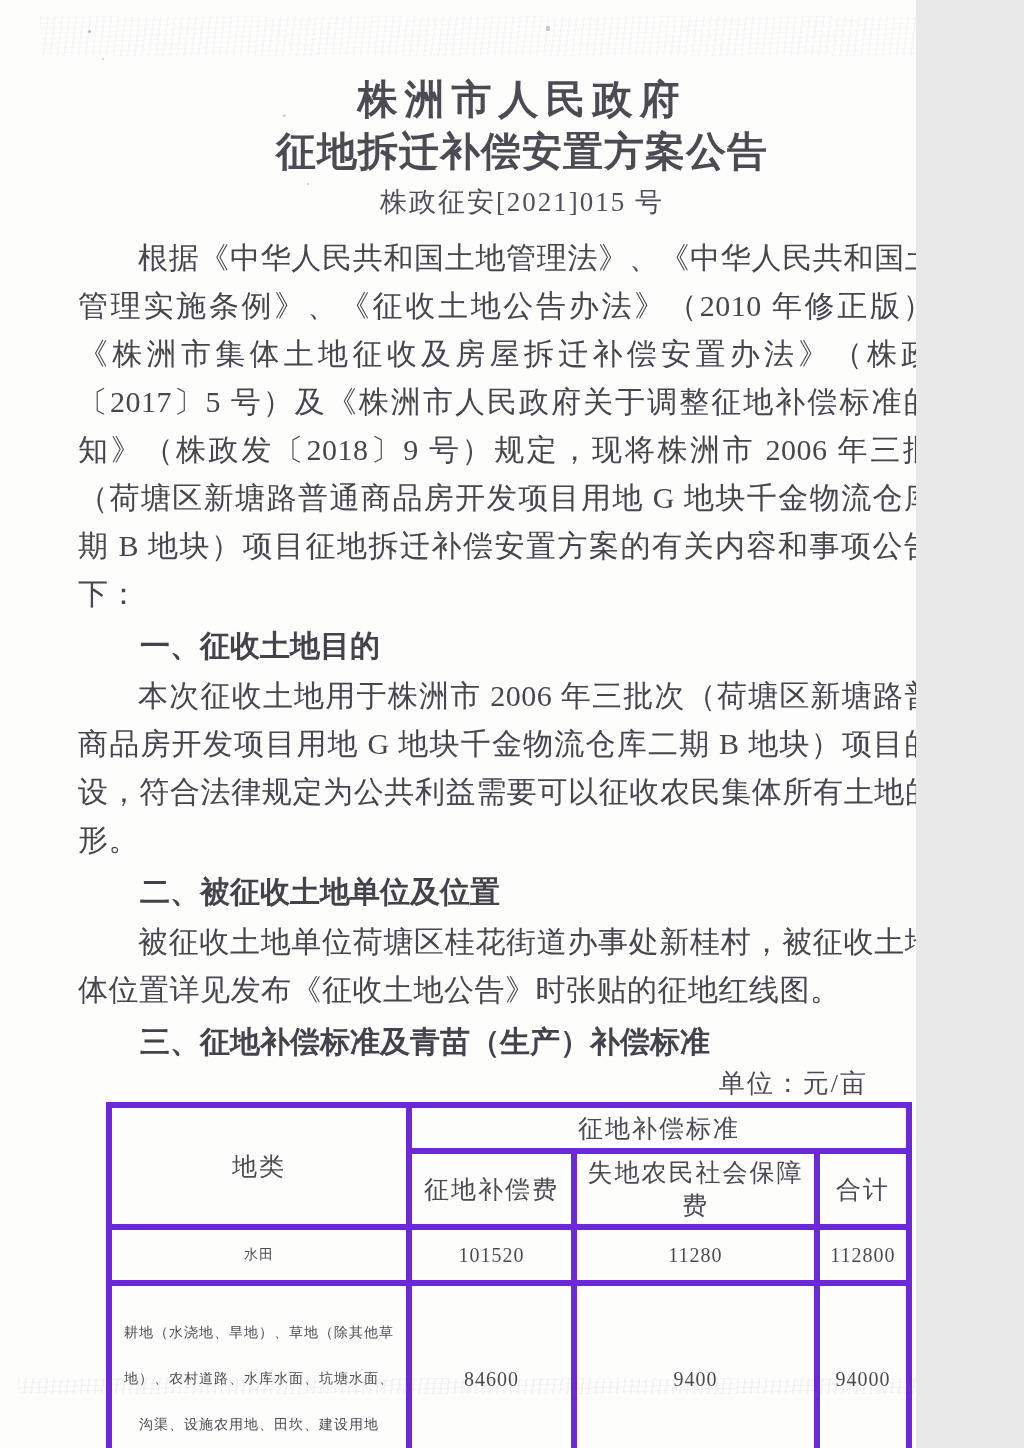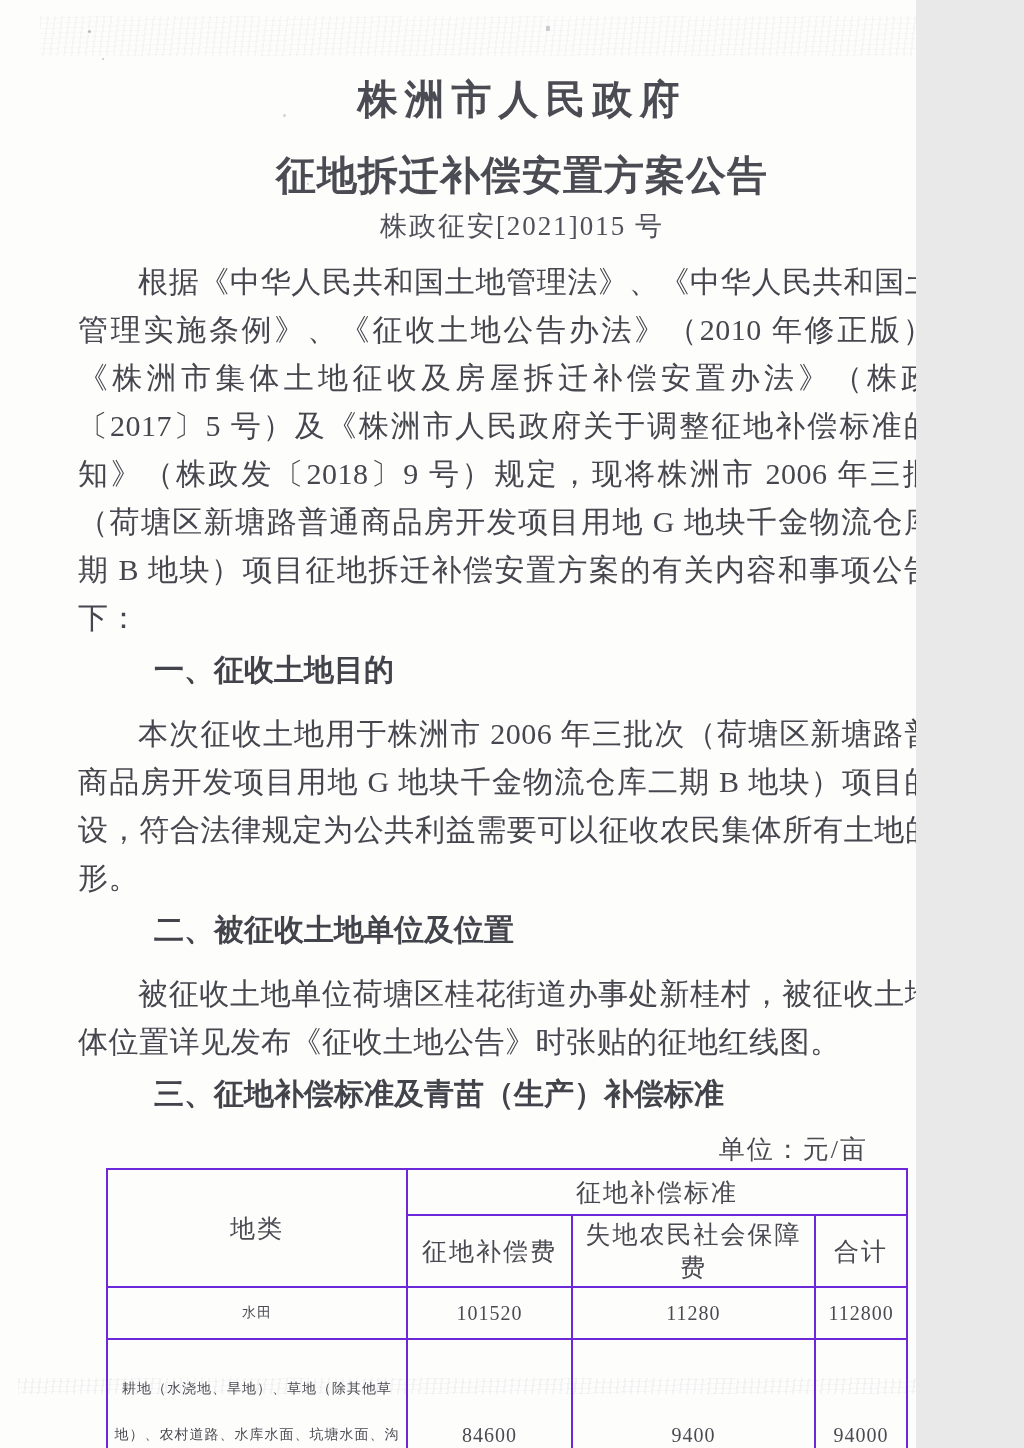--- a/index.html
+++ b/index.html
@@ -27,21 +27,20 @@
   .noise-bottom { top: 1378px; left: 18px; width: 990px; height: 16px; opacity: 1.3; filter: contrast(1.2); }
   .speck { position: absolute; background: #84848f; border-radius: 50%; }
 
   .content { position: absolute; left: 78px; top: 0; width: 888px; }
 
   .title-line {
     text-align: center;
     font-size: 40px; line-height: 52px;
     font-weight: 700;
     color: #4b4b53;
-    margin-top: 24px;
   }
   .title-1 { margin-top: 74px; letter-spacing: 7px; }
   .title-2 { letter-spacing: 1px; }
   .doc-number {
     text-align: center;
     font-size: 27px; line-height: 36px;
     margin-top: 6px;
     letter-spacing: 2px;
     color: #50505a;
   }
@@ -52,39 +51,39 @@
     text-indent: 2em;
     letter-spacing: 0.5px;
     margin: 0;
     color: #46464e;
   }
   .para-intro { margin-top: 14px; }
   .heading {
     font-size: 30px; line-height: 48px;
     font-weight: 700;
     text-indent: 2em;
-    margin: 16px; margin-top: 4px;
+    margin: 2px; margin-top: 4px;
     color: #43434b;
   }
 
   .unit-label {
     width: 800px; margin-left: 28px;
     text-align: right; padding-right: 38px;
     font-size: 26px; line-height: 32px;
     letter-spacing: 2px;
     color: #4a4a52;
   }
 
   table.comp-table {
     width: 800px; margin-left: 28px; margin-top: 2px;
     border-collapse: collapse;
     table-layout: fixed;
   }
   .comp-table td, .comp-table th {
-    border: 2px solid #6d28d9;
+    border: 6px solid #6d28d9;
     text-align: center; vertical-align: middle;
     font-weight: normal;
     padding: 2px 6px;
     color: #4a4a52;
   }
   .col-land { width: 300px; }
   .col-fee  { width: 165px; }
   .col-soc  { width: 243px; }
   .col-tot  { width: 92px;  }
   .th-cell  { font-size: 25px; letter-spacing: 2px; }

